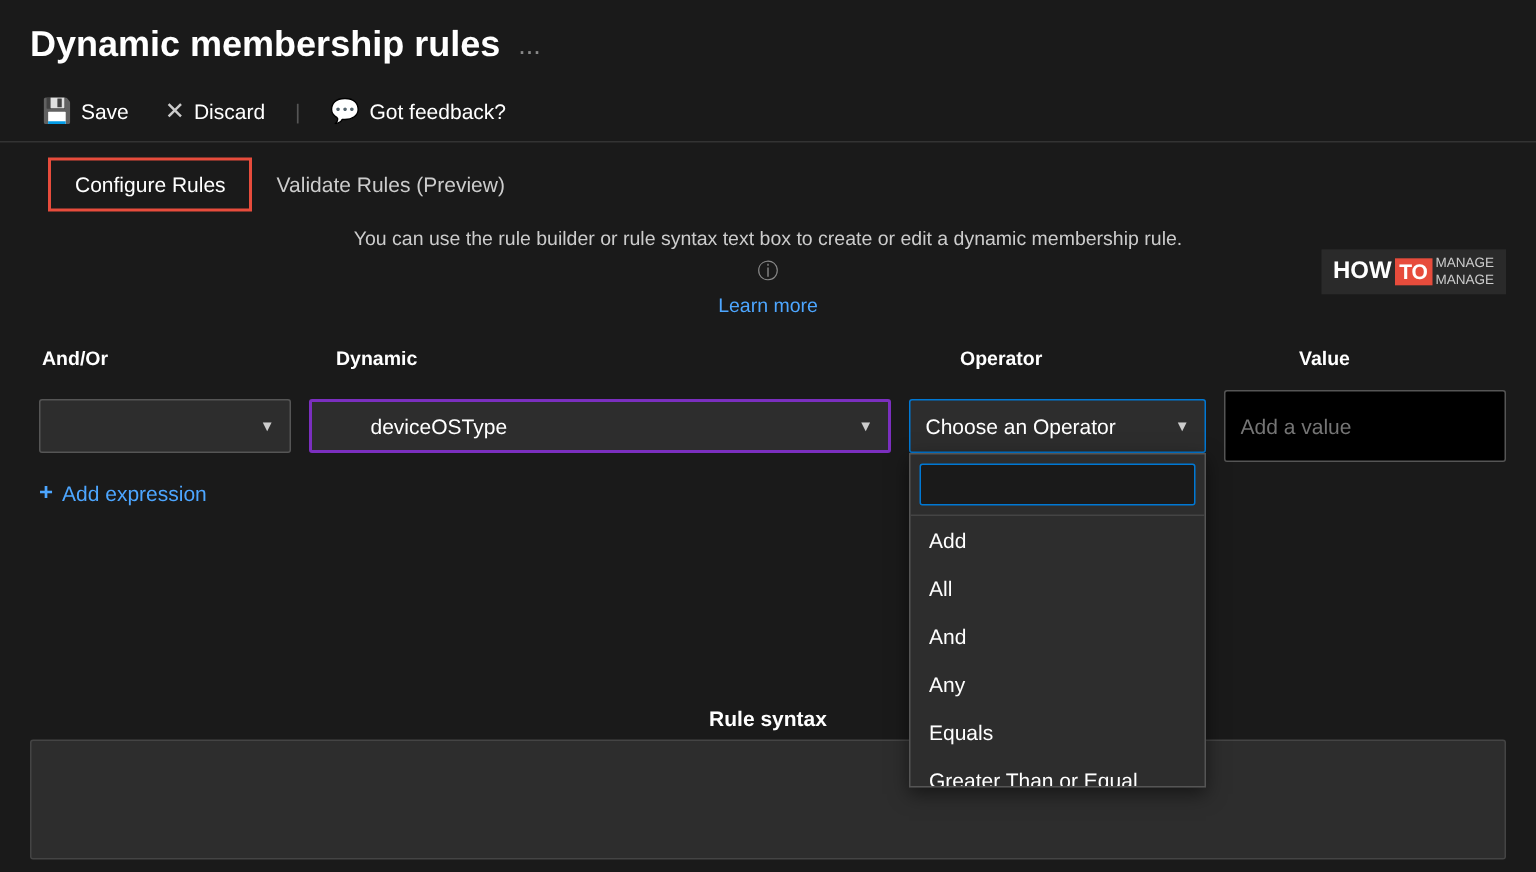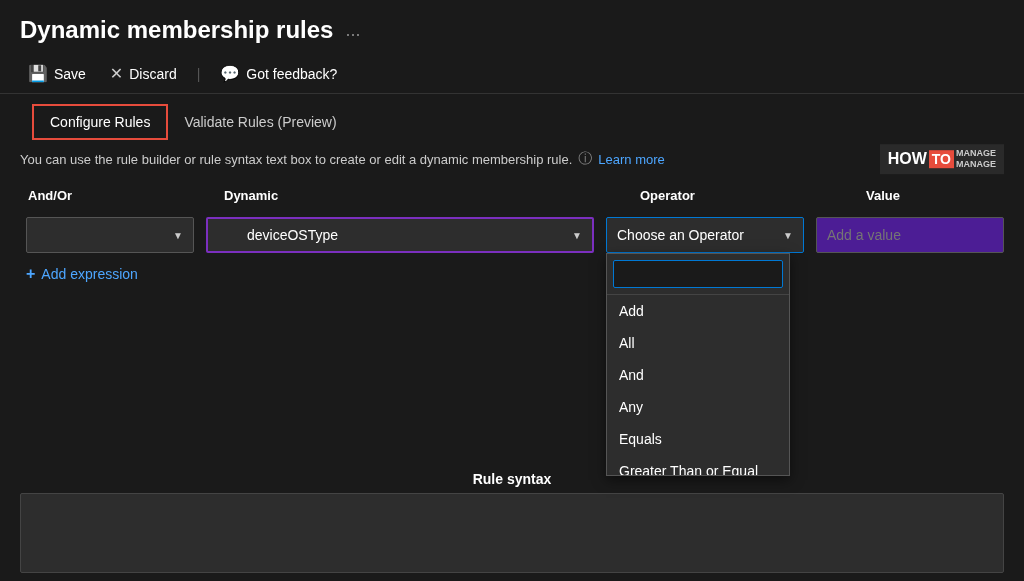--- a/index.html
+++ b/index.html
@@ -81,27 +81,28 @@
       background: transparent;
       position: relative;
     }
     .tab.active {
       color: #ffffff;
       border: 2px solid #e74c3c;
       background: transparent;
     }
     
     .info-bar {
-      padding: 10px 20px;
+      padding: 10px 8px;
       display: flex;
       align-items: center;
       gap: 6px;
       font-size: 13px;
       color: #cccccc;
       position: relative;
+      flex-direction: column;
     }
     .info-icon {
       color: #888;
       font-size: 14px;
       cursor: pointer;
     }
     .learn-more {
       color: #4da6ff;
       cursor: pointer;
       text-decoration: none;
@@ -115,21 +116,21 @@
       display: flex;
       align-items: center;
       background: #2a2a2a;
       padding: 4px 8px;
       font-size: 11px;
       font-weight: bold;
       color: #ccc;
     }
     .logo-how { font-size: 16px; font-weight: 900; color: #ffffff; }
     .logo-to { background: #e74c3c; color: white; padding: 1px 3px; font-size: 14px; margin: 0 2px; }
-    .logo-text { display: flex; flex-direction: column; font-size: 9px; font-weight: bold; line-height: 1.2; }
+    .logo-text { display: flex; flex-direction: column; font-size: 9px; font-weight: normal; line-height: 1.2; }
     
     .rule-builder {
       padding: 0 20px;
       flex: 1;
     }
     
     .col-headers {
       display: grid;
       grid-template-columns: 180px 400px 210px 200px;
       gap: 16px;
@@ -178,22 +179,22 @@
     
     .operator-container {
       position: relative;
     }
     .operator-dropdown-open {
       border-color: #0078d4;
     }
     
     .value-input {
       width: 100%;
-      height: 36px;
-      background: #4c1d95;
+      height: 48px;
+      background: #000000;
       border: 1px solid #555;
       color: #888;
       padding: 0 10px;
       font-size: 14px;
       border-radius: 2px;
     }
     
     .add-expression {
       display: flex;
       align-items: center;
@@ -219,21 +220,21 @@
       height: 80px;
       background: #2d2d2d;
       border: 1px solid #444;
       border-radius: 2px;
     }
     
     .dropdown-overlay {
       position: absolute;
       top: 40px;
       left: 6px;
-      width: 184px;
+      width: 198px;
       background: #2d2d2d;
       border: 1px solid #555;
       z-index: 100;
       box-shadow: 0 4px 12px rgba(0,0,0,0.5);
     }
     .dropdown-search {
       padding: 6px;
       border-bottom: 1px solid #444;
     }
     .dropdown-search input {

